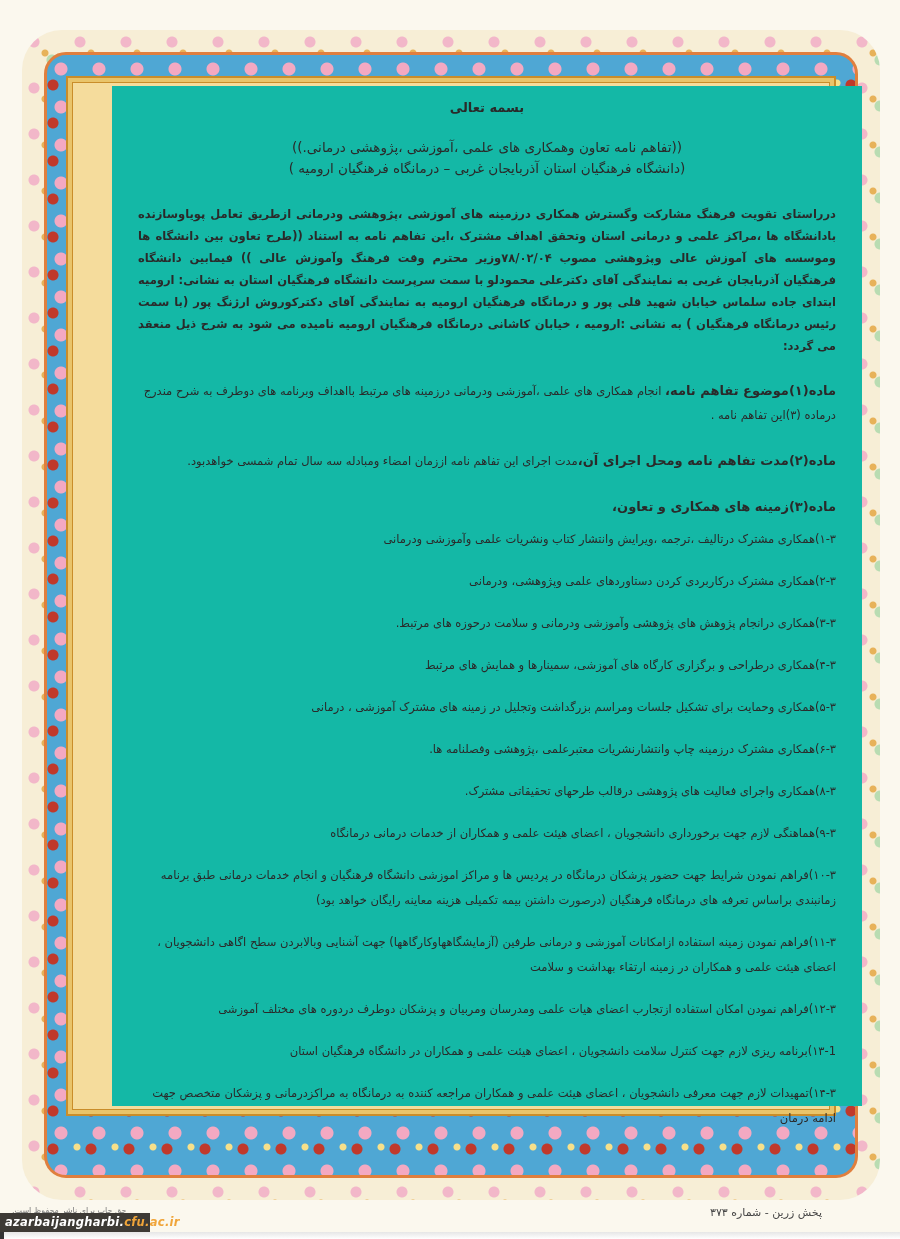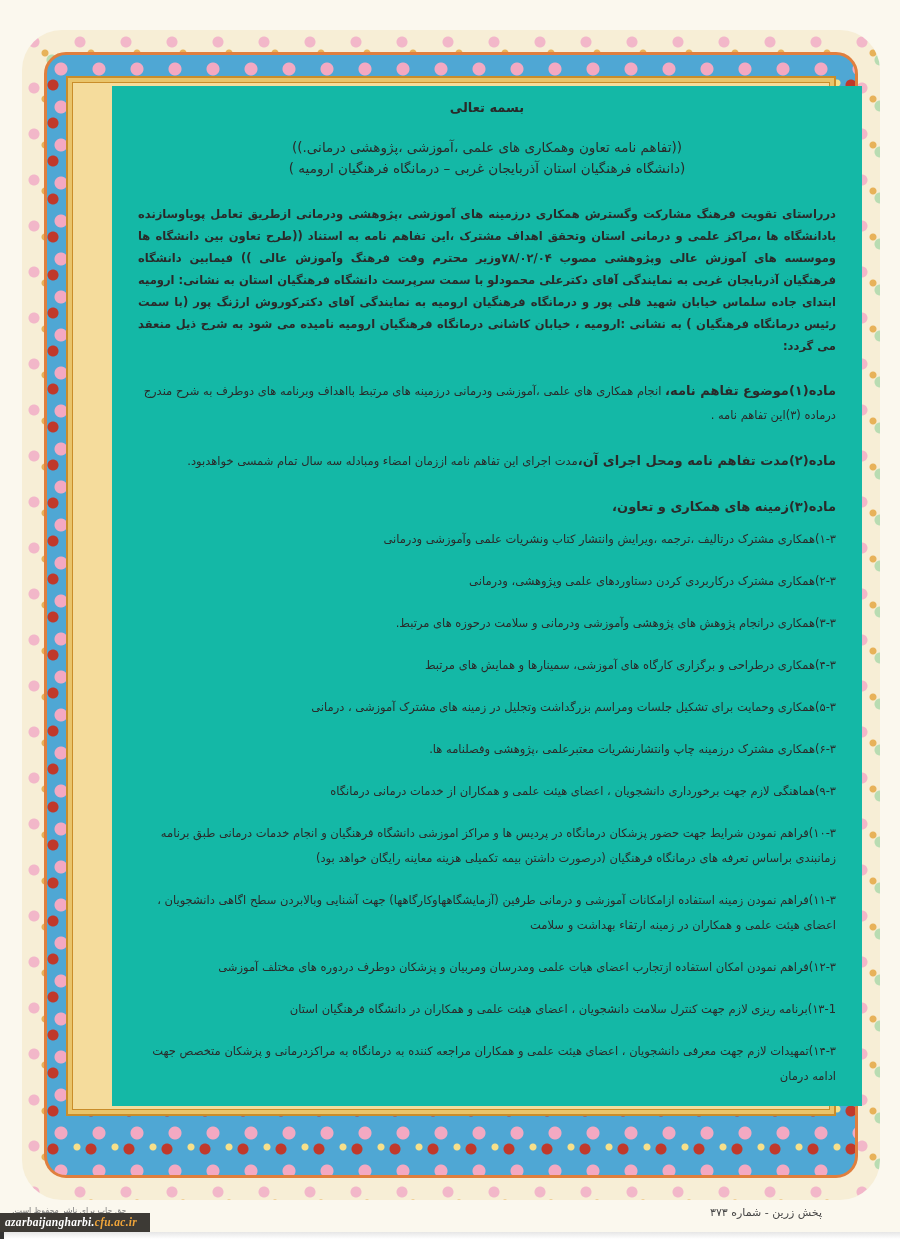--- a/index.html
+++ b/index.html
@@ -69,21 +69,21 @@
     position: absolute; right: 78px; top: 1206px; direction: rtl;
     font-size: 11px; color: #444;
   }
   .copyright {
     position: absolute; left: 12px; top: 1206px; direction: rtl;
     font-size: 8px; color: #777; text-decoration: underline;
   }
   .watermark {
     position: absolute; left: 0; top: 1213px; height: 19px; width: 150px;
     background: #3d3a35; color: #fff; font-weight: bold; font-style: italic;
-    font-size: 11.5px; line-height: 19px; padding-left: 5px; letter-spacing: 0.3px; font-family: Liberation Serif, serif;
+    font-size: 11.5px; line-height: 19px; padding-left: 5px; letter-spacing: 0.3px;
   }
   .watermark .accent { color: #f0a53a; }
   .bottom-rule {
     position: absolute; left: 0; top: 1232px; width: 900px; height: 7px;
     background: linear-gradient(#e6e6e6, #ffffff);
   }
   .scan-mark { position: absolute; left: 0; top: 1232px; width: 4px; height: 7px; background:#333; }
 </style>
 </head>
 <body>
@@ -113,20 +113,21 @@
       <span class="head">ماده(۳)زمینه های همکاری و تعاون،</span>
     </p>
 
     <div class="items">
       <p class="item">۱-۳)همکاری مشترک درتالیف ،ترجمه ،ویرایش وانتشار کتاب ونشریات علمی وآموزشی ودرمانی</p>
       <p class="item">۲-۳)همکاری مشترک درکاربردی کردن دستاوردهای علمی وپژوهشی، ودرمانی</p>
       <p class="item">۳-۳)همکاری درانجام پژوهش های پژوهشی وآموزشی ودرمانی و سلامت درحوزه های مرتبط.</p>
       <p class="item">۴-۳)همکاری درطراحی و برگزاری کارگاه های آموزشی، سمینارها و همایش های مرتبط</p>
       <p class="item">۵-۳)همکاری وحمایت برای تشکیل جلسات ومراسم بزرگداشت وتجلیل در زمینه های مشترک آموزشی ، درمانی</p>
       <p class="item">۶-۳)همکاری مشترک درزمینه چاپ وانتشارنشریات معتبرعلمی ،پژوهشی وفصلنامه ها.</p>
+      <p class="item">۸-۳)همکاری واجرای فعالیت های پژوهشی درقالب طرحهای تحقیقاتی مشترک.</p>
       <p class="item">۹-۳)هماهنگی لازم جهت برخورداری دانشجویان ، اعضای هیئت علمی و همکاران از خدمات درمانی درمانگاه</p>
       <p class="item">۱۰-۳)فراهم نمودن شرایط جهت حضور پزشکان درمانگاه در پردیس ها و مراکز اموزشی دانشگاه فرهنگیان و انجام خدمات درمانی طبق برنامه زمانبندی براساس تعرفه های درمانگاه فرهنگیان (درصورت داشتن بیمه تکمیلی هزینه معاینه رایگان خواهد بود)</p>
       <p class="item">۱۱-۳)فراهم نمودن زمینه استفاده ازامکانات آموزشی و درمانی طرفین (آزمایشگاههاوکارگاهها) جهت آشنایی وبالابردن سطح اگاهی دانشجویان ، اعضای هیئت علمی و همکاران در زمینه ارتقاء بهداشت و سلامت</p>
       <p class="item">۱۲-۳)فراهم نمودن امکان استفاده ازتجارب اعضای هیات علمی ومدرسان ومربیان و پزشکان دوطرف دردوره های مختلف آموزشی</p>
       <p class="item">۱۳-1)برنامه ریزی لازم جهت کنترل سلامت دانشجویان ، اعضای هیئت علمی و همکاران در دانشگاه فرهنگیان استان</p>
       <p class="item">۱۴-۳)تمهیدات لازم جهت معرفی دانشجویان ، اعضای هیئت علمی و همکاران مراجعه کننده به درمانگاه به مراکزدرمانی و پزشکان متخصص جهت ادامه درمان</p>
     </div>
   </div>
 
   <div class="publisher">پخش زرین - شماره ۳۷۳</div>

